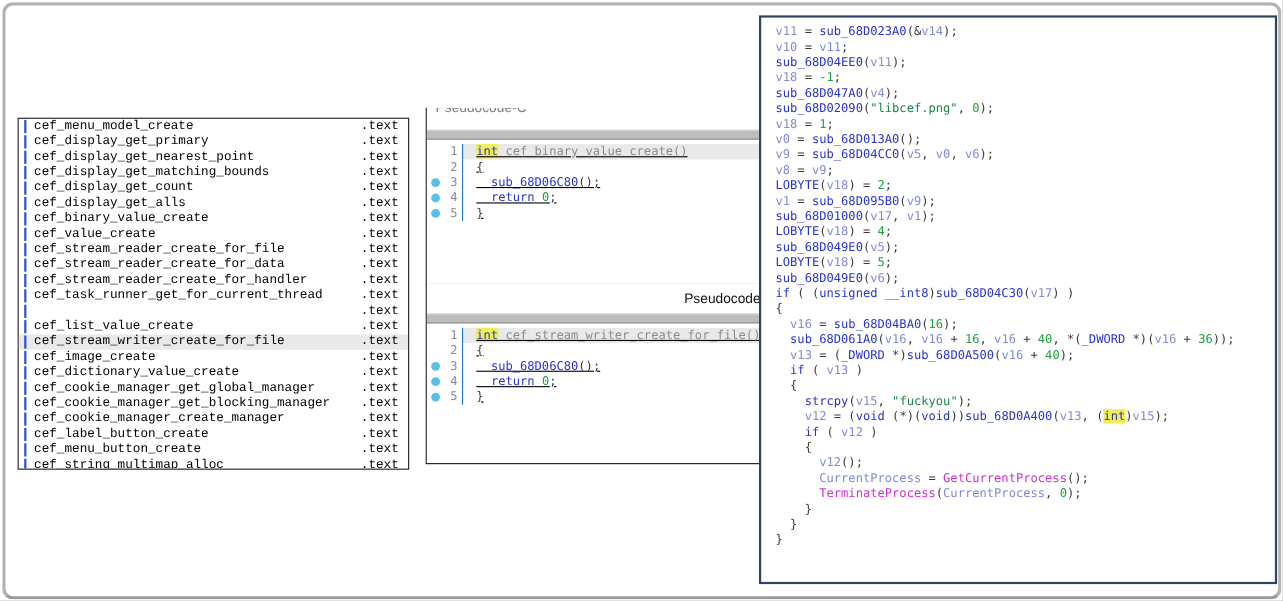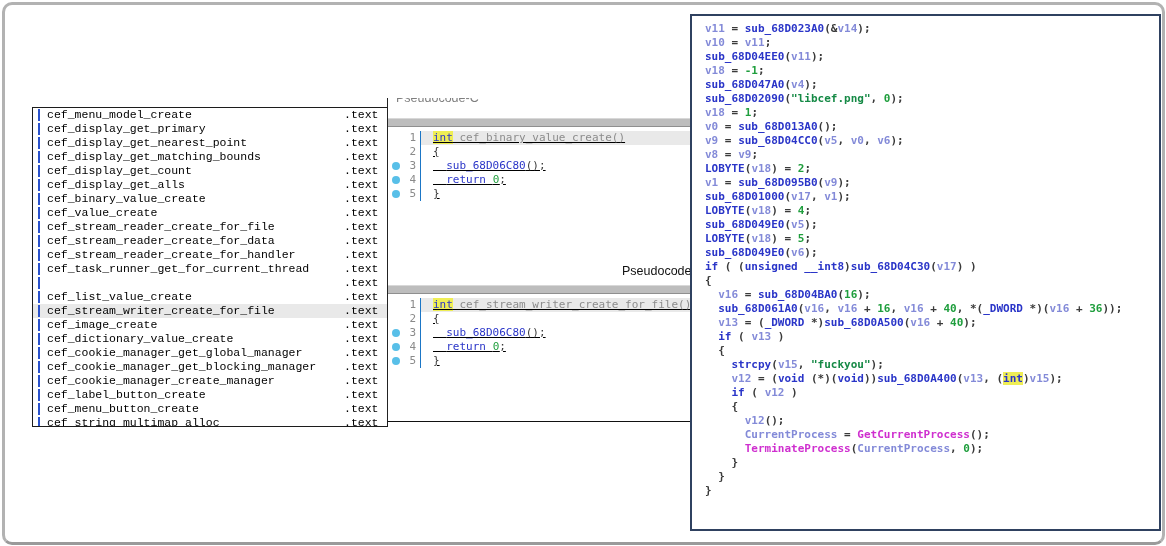--- a/index.html
+++ b/index.html
@@ -2,21 +2,21 @@
 <html><head>
 <meta charset="utf-8">
 <style>
   html,body{margin:0;padding:0;}
   body{width:1166px;height:546px;position:relative;overflow:hidden;background:#ffffff;
        font-family:"Liberation Sans", sans-serif;}
   .frame{position:absolute;left:2px;top:2px;width:1157px;height:537px;
          border:3px solid #b2b2b2;border-bottom-color:#9a9a9a;border-radius:10px;pointer-events:none;}
 
   
-  .fn-panel{position:absolute;left:32px;top:107px;width:354px;height:318px;
+  .fn-panel{position:absolute;left:16px;top:107px;width:354px;height:318px;
             background:#fff;border:1px solid #1c1c1c;overflow:hidden;text-align:center;}
   .fn-row{position:relative;height:14px;line-height:14px;white-space:nowrap;
           font-family:"Liberation Mono", monospace;font-size:11.5px;color:#000;}
   .fn-row.selected{background:#e9e9e9;}
   .fn-tick{position:absolute;left:5px;top:1px;width:2px;height:12px;background:#2a52cc;}
   .fn-name{position:absolute;left:14px;top:0;}
   .fn-seg{position:absolute;left:311px;top:0;}
 
   
   .pwin{position:absolute;background:#fff;overflow:hidden;margin-left:17px;}
@@ -33,21 +33,21 @@
          font-family:"DejaVu Sans Mono", monospace;font-size:11px;white-space:pre;}
   .gutter{width:33px;flex:0 0 33px;position:relative;text-align:right;
           border-right:1px solid #1b76c6;color:#8a8a8a;padding-right:4px;box-sizing:border-box;}
   .dot{position:absolute;left:4px;top:3px;width:8px;height:8px;border-radius:50%;background:#58bfe8;}
   .ptext{flex:1;padding-left:12px;text-decoration:underline;}
   .ptext.current{background:#e9e9e9;}
 
   
   .rpanel{position:absolute;left:690px;top:14px;width:467px;height:513px;
           border:2px solid #2f4160;background:#fff;overflow:hidden;}
-  .rcode{padding:6px 0 0 13px;font-weight:bold;}
+  .rcode{padding:6px 0 0 13px;}
   .rline{height:14px;line-height:14px;font-family:"DejaVu Sans Mono", monospace;
          font-size:11px;white-space:pre;}
 
   
   .tok-v{color:#838ad8;}
   .tok-f{color:#2a35c8;}
   .tok-k{color:#2a35c8;}
   .tok-n{color:#1f9e3d;}
   .tok-s{color:#168a46;}
   .tok-i{color:#cf2fcf;text-align:right;}

